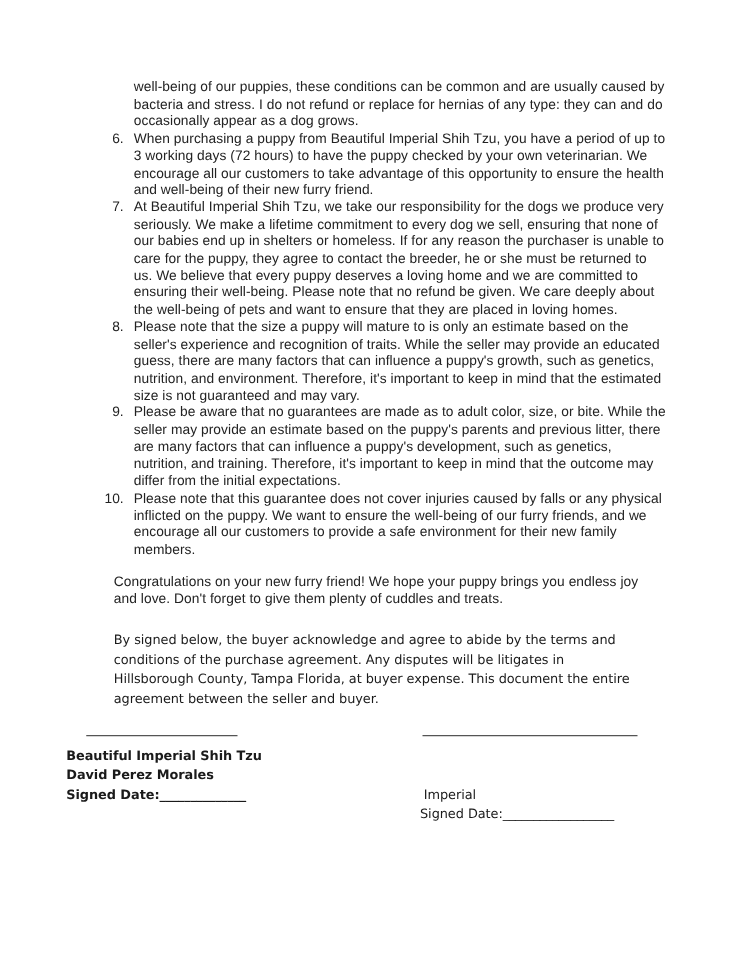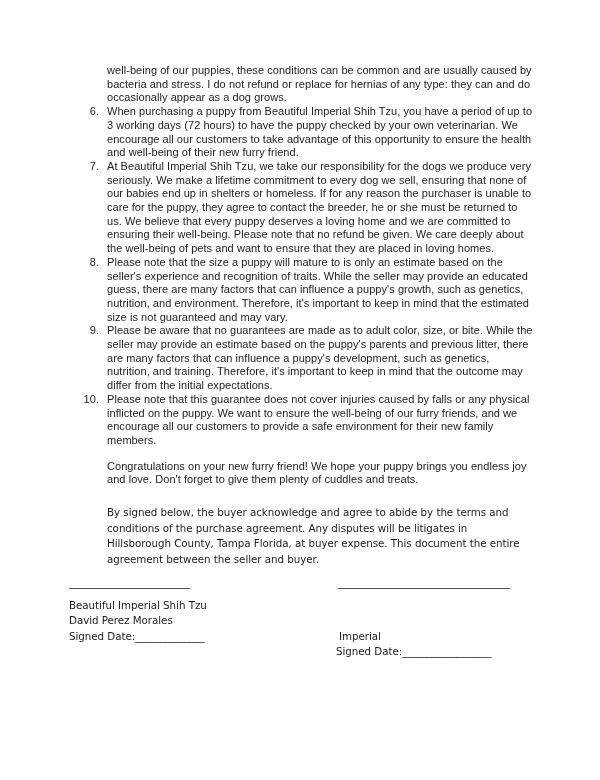--- a/index.html
+++ b/index.html
@@ -77,21 +77,21 @@
   ol.terms > li .item-text {
     display: block;
   }
 
   
   .para {
     margin: 0;
     width: 465px;
   }
   .para-indent {
-    margin-left: 38px;
+    margin-left: 22px;
     width: 427px;
   }
 
   .spacer-12 { height: 12px; }
   .spacer-18 { height: 18px; }
 
   
   .alt-font {
     font-family: "DejaVu Sans", sans-serif;
     font-size: 10.3px;
@@ -119,21 +119,21 @@
 
   .sig-col {
     position: absolute;
     font-family: "DejaVu Sans", sans-serif;
     font-size: 10.3px;
     line-height: 15.3px;
     color: #1a1a1a;
     white-space: nowrap;
     letter-spacing: -0.004em;
   }
-  .sig-col-left  { left: 69px;  top: 598px; }
+  .sig-col-left  { left: 53px;  top: 598px; font-weight: bold; }
   .sig-col-right { left: 336px; top: 629px; }
 
   .sig-line { display: block; }
   .sig-purchaser { padding-left: 3px; }
 
   .underscores {
     letter-spacing: -0.02em;
   }
 </style>
 </head>

